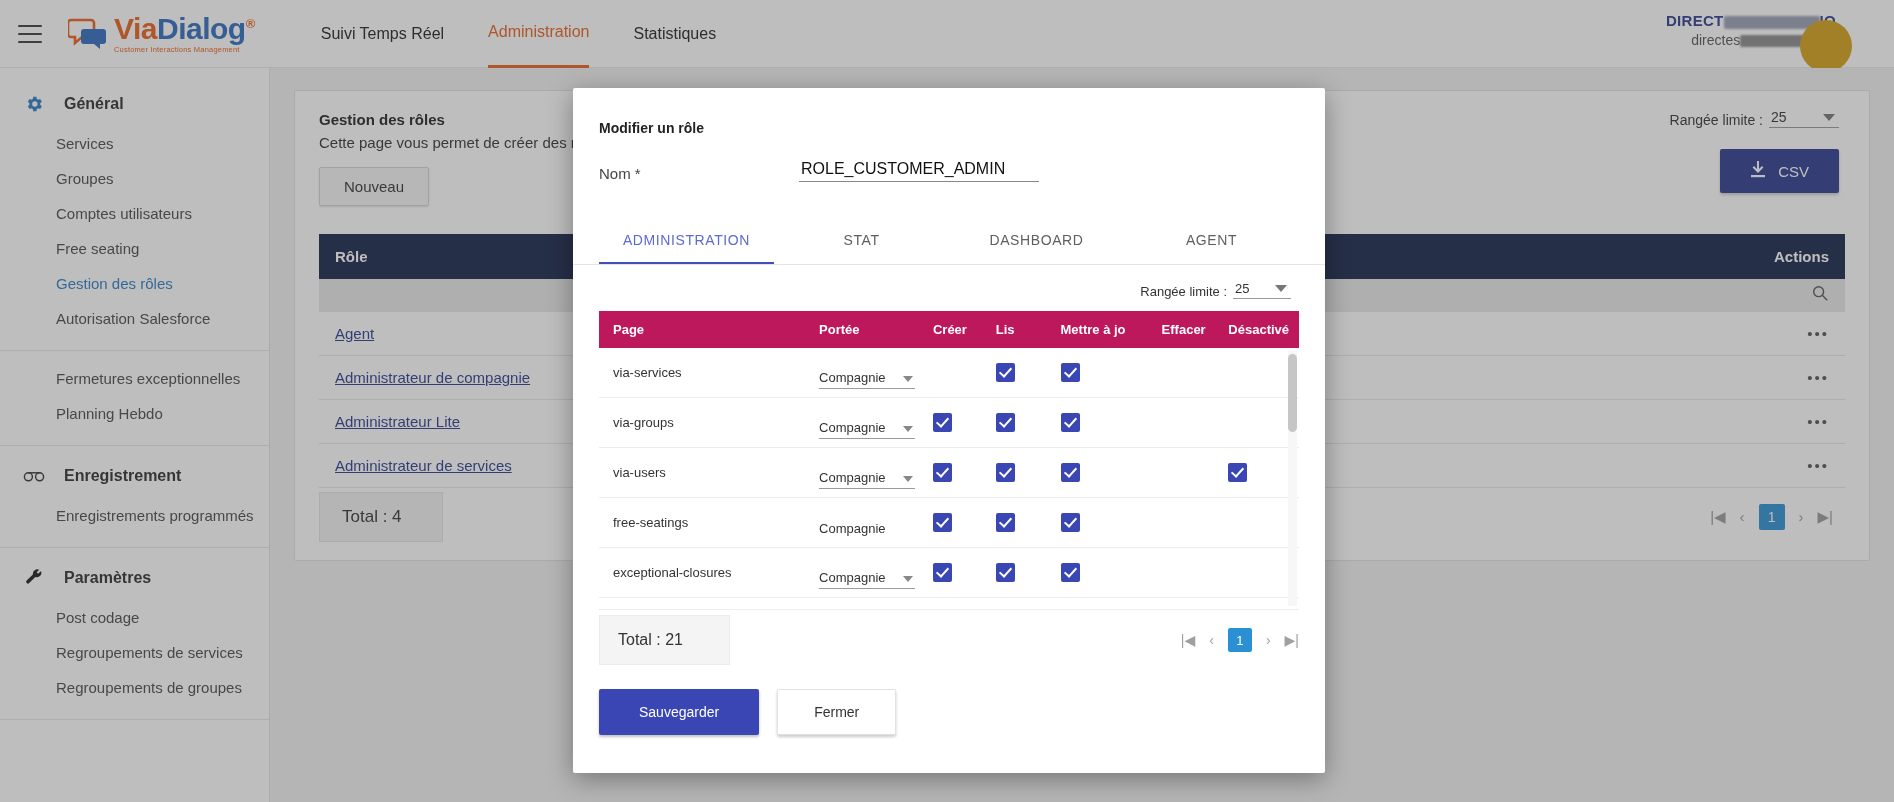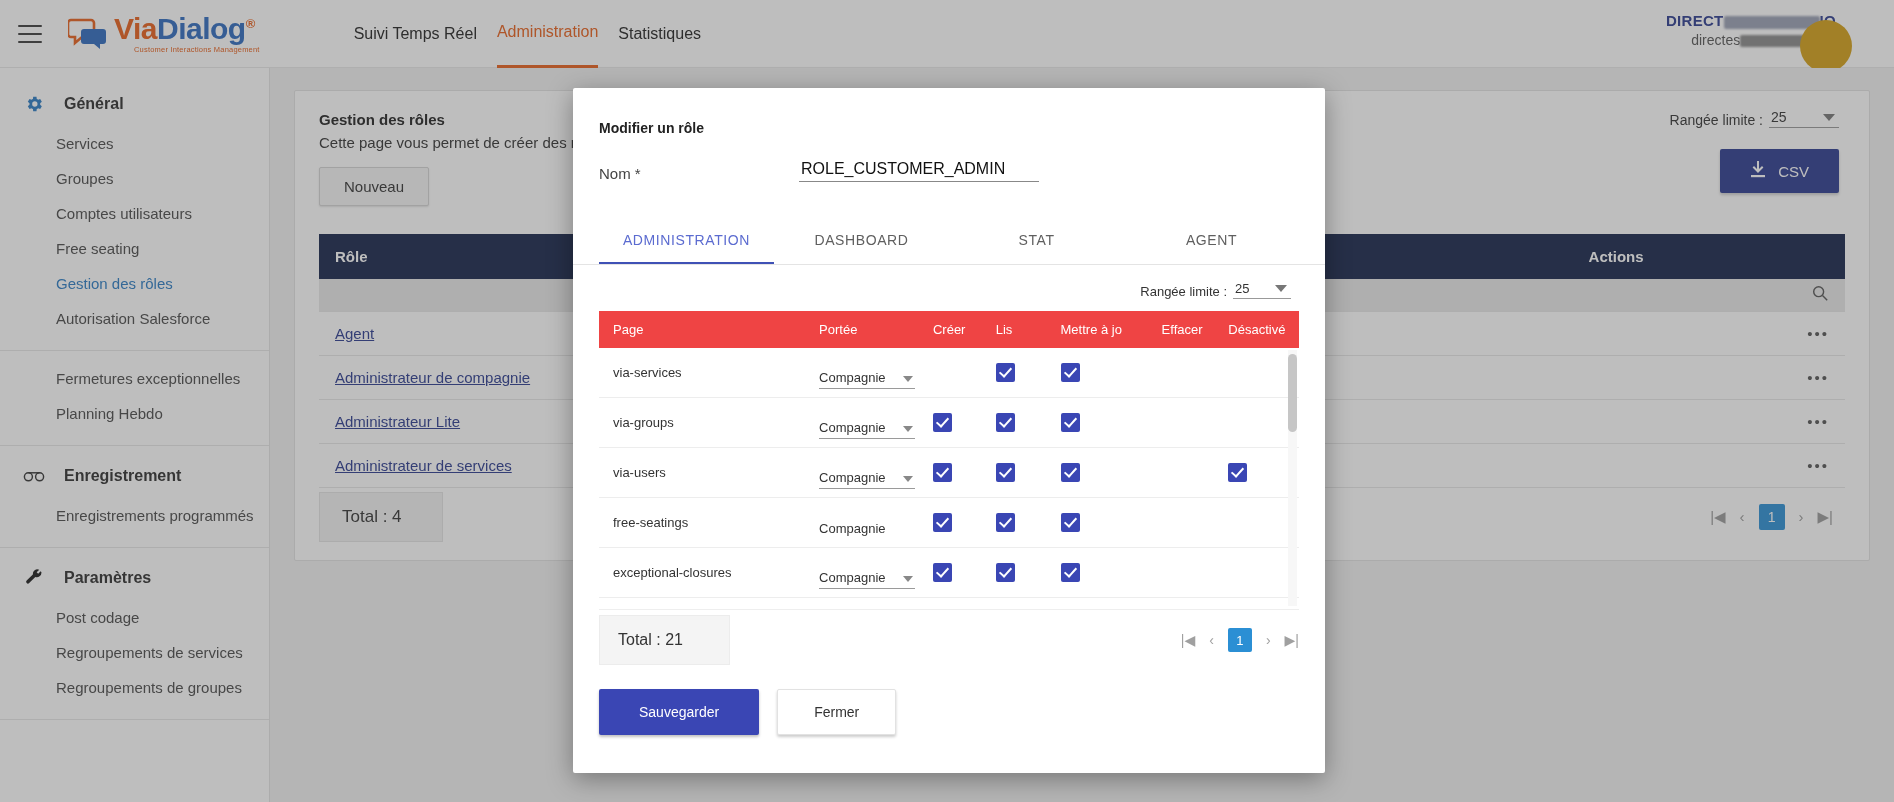--- a/index.html
+++ b/index.html
@@ -22,23 +22,23 @@
   .hamburger { width: 24px; height: 18px; margin-left: 18px; margin-right: 26px;
                display: flex; flex-direction: column; justify-content: space-between; cursor: pointer; }
   .hamburger span { display: block; height: 2px; background: #3b3b3b; border-radius: 1px; }
 
   .logo { display: flex; align-items: center; gap: 6px; }
   .logo-mark { position: relative; width: 40px; height: 34px; }
   .logo-text { font-size: 30px; font-weight: bold; letter-spacing: -0.5px; line-height: 1; }
   .logo-via { color: #e8601c; }
   .logo-dialog { color: #2e6bbf; }
   .logo-reg { color: #e8601c; font-size: 13px; vertical-align: super; }
-  .logo-sub { font-size: 7.5px; color: #e8601c; letter-spacing: 0.2px; margin-top: 1px; margin-left: 20px; }
-
-  .mainnav { display: flex; align-items: center; gap: 20px; margin-left: 94px; height: 68px; }
+  .logo-sub { font-size: 7.5px; color: #e8601c; letter-spacing: 0.2px; margin-top: 1px; }
+
+  .mainnav { display: flex; align-items: center; gap: 44px; margin-left: 66px; height: 68px; }
   .mainnav a {
     font-size: 16px; color: #222; text-decoration: none; height: 68px;
     display: flex; align-items: center; cursor: pointer;
   }
   .mainnav a.active { color: #e8601c; border-bottom: 3px solid #e8601c; }
 
   .user-block { position: absolute; right: 58px; top: 12px; text-align: right; }
   .user-name { font-size: 15px; font-weight: bold; color: #2b3b8f; letter-spacing: .3px; }
   .user-mail { font-size: 14px; color: #555; margin-top: 3px; }
   .redact { display:inline-block; background:#9aa0b4; border-radius:2px; height:13px;
@@ -134,21 +134,21 @@
     padding: 16px 0 14px 0; cursor: pointer;
   }
   .tab.active { color: #5b6bd0; border-bottom: 2px solid #3f51b5; }
 
   .modal-rl { display: flex; justify-content: flex-end; padding: 16px 34px 0 0;
               font-size: 13px; color: #333; align-items: flex-end; gap: 6px; }
   .modal-rl .rl-value { min-width: 58px; padding-right: 34px; }
 
   .perm-wrap { margin: 12px 26px 0 26px; position: relative; height: 300px; }
   .perm-head {
-    display: flex; background: #ef4444; color: #fff; font-size: 13px; font-weight: normal;
+    display: flex; background: #be185d; color: #fff; font-size: 13px; font-weight: bold;
     padding: 11px 0;
   }
   .perm-scroll { height: 262px; overflow: hidden; position: relative; border-bottom: 1px solid #eee; }
   .perm-row { display: flex; align-items: center; border-bottom: 1px solid #ededed; height: 50px; font-size: 13px; color: #333; }
   .c-page  { width: 224px; padding-left: 14px; }
   .c-scope { width: 116px; position: relative; }
   .c-cb    { width: 64px; display: flex; justify-content: flex-start; }
   .c-cb.w-lis { width: 66px; }
   .c-cb.w-maj { width: 103px; }
   .c-cb.w-eff { width: 68px; }
@@ -320,21 +320,21 @@
                 <rect x="1" y="14" width="14" height="2.2"></rect>
             </svg>
           </span>
           <span>CSV</span>
         </button>
 
         <table class="grid">
           <thead>
             <tr>
               <th style="width:70%">Rôle</th>
-              <th style="text-align:center">Actions</th>
+              <th style="text-align:right">Actions</th>
             </tr>
           </thead>
           <tbody>
             <tr class="filter-row">
               <td></td>
               <td class="search-cell">
                 <span>
                   <svg width="18" height="18" viewBox="0 0 20 20" fill="none" stroke="#555" stroke-width="1.6">
                     <circle cx="8.5" cy="8.5" r="5.5"></circle>
                       <path d="M12.8 12.8 18 18"></path>
@@ -380,22 +380,22 @@
   <div class="modal">
     <div class="modal-title">Modifier un rôle</div>
 
     <div class="nom-row">
       <span class="nom-label">Nom *</span>
       <input class="nom-input" type="text" value="ROLE_CUSTOMER_ADMIN" style="">
     </div>
 
     <div class="tabs">
       <div class="tab active">ADMINISTRATION</div>
+      <div class="tab">STAT</div>
       <div class="tab">DASHBOARD</div>
-      <div class="tab">STAT</div>
       <div class="tab">AGENT</div>
     </div>
 
     <div class="modal-rl">
       <span>Rangée limite :</span>
       <span class="rl-value">
         <span>25</span>
         <span class="caret"></span>
       </span>
     </div>

